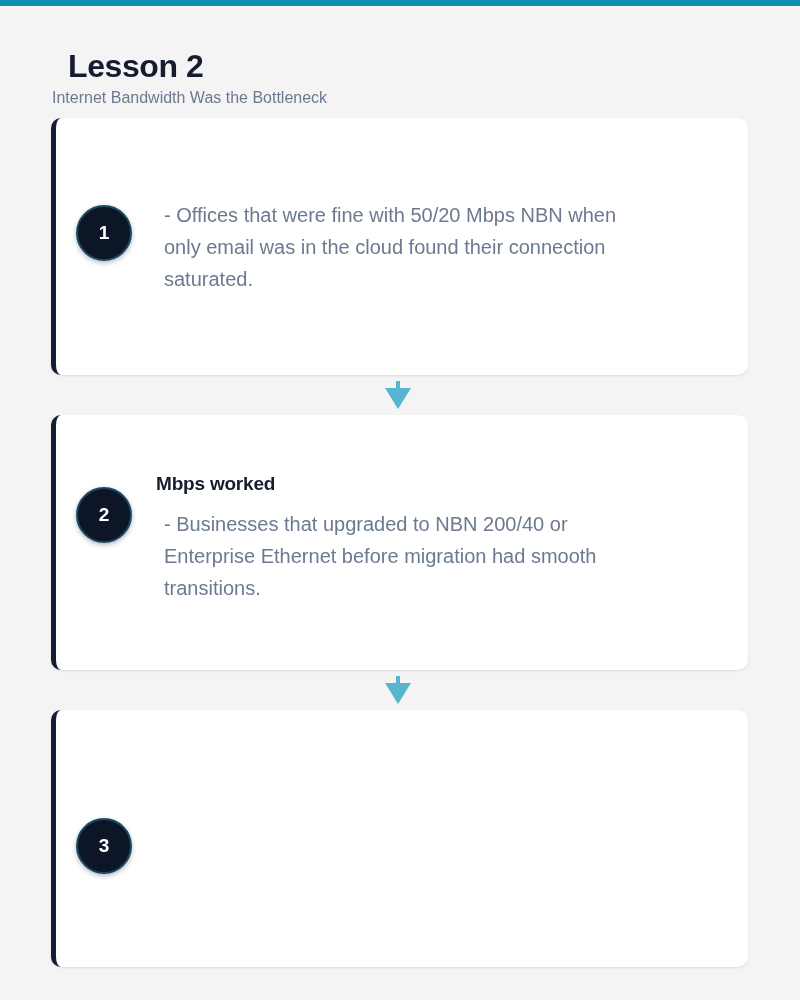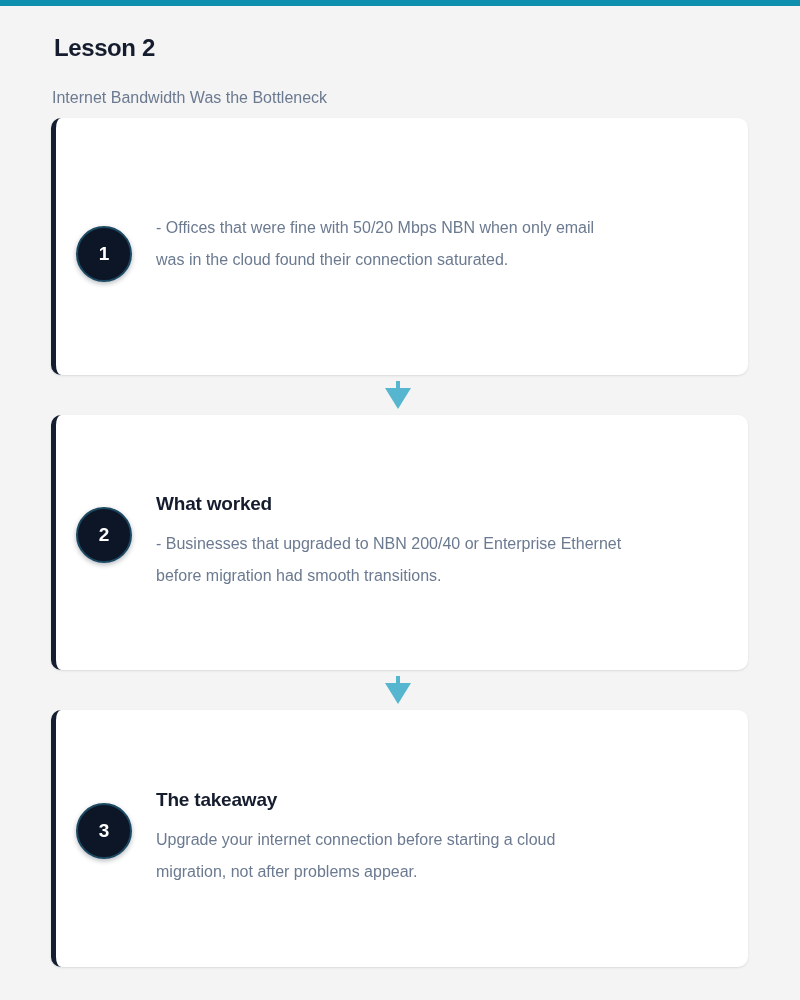--- a/index.html
+++ b/index.html
@@ -30,26 +30,26 @@
     height: 6px;
     background: #0e8fad;
   }
   .header {
     position: absolute;
     top: 33px;
     left: 52px;
     width: 700px;
   }
   .page-title {
-    font-size: 24px;
+    font-size: 32px;
     font-weight: bold;
     color: #151c2e;
     letter-spacing: -0.4px;
     line-height: 1.1;
-    margin: 2px;
+    margin: 16px;
     padding: 0;
   }
   .page-subtitle {
     font-size: 16px;
     font-weight: normal;
     color: #6b7a90;
     line-height: 1.2;
     margin: 0;
     padding: 0;
     position: absolute;
@@ -111,25 +111,25 @@
   }
   .card-heading {
     font-size: 19px;
     font-weight: bold;
     color: #151c2e;
     letter-spacing: -0.2px;
     margin: 0 0 12px 0;
     line-height: 1.2;
   }
   .card-body {
-    font-size: 16px;
+    font-size: 20px;
     font-weight: normal;
     color: #6b7a90;
     line-height: 32px;
-    margin: 0;
+    margin: 8px;
     max-width: 470px;
   }
 
   .connector {
     height: 40px;
     width: 697px;
     display: flex;
     align-items: center;
     justify-content: center;
     position: relative;
@@ -186,37 +186,33 @@
       <div class="connector-arrow">
         <div class="stem"></div>
         <div class="head"></div>
       </div>
     </div>
 
     <div class="card card-2">
       <div class="card-inner">
         <div class="step-badge">2</div>
         <div class="card-text">
-          <div class="card-heading">What worked</div>
+          <div class="card-heading">Mbps worked</div>
           <div class="card-body">- Businesses that upgraded to NBN 200/40 or Enterprise Ethernet before migration had smooth transitions.</div>
         </div>
       </div>
     </div>
 
     <div class="connector">
       <div class="connector-arrow">
         <div class="stem"></div>
         <div class="head"></div>
       </div>
     </div>
 
     <div class="card card-3">
       <div class="card-inner">
         <div class="step-badge">3</div>
-        <div class="card-text">
-          <div class="card-heading">The takeaway</div>
-          <div class="card-body">Upgrade your internet connection before starting a cloud migration, not after problems appear.</div>
-        </div>
       </div>
     </div>
 
   </div>
 </div>
 
 </body></html>

